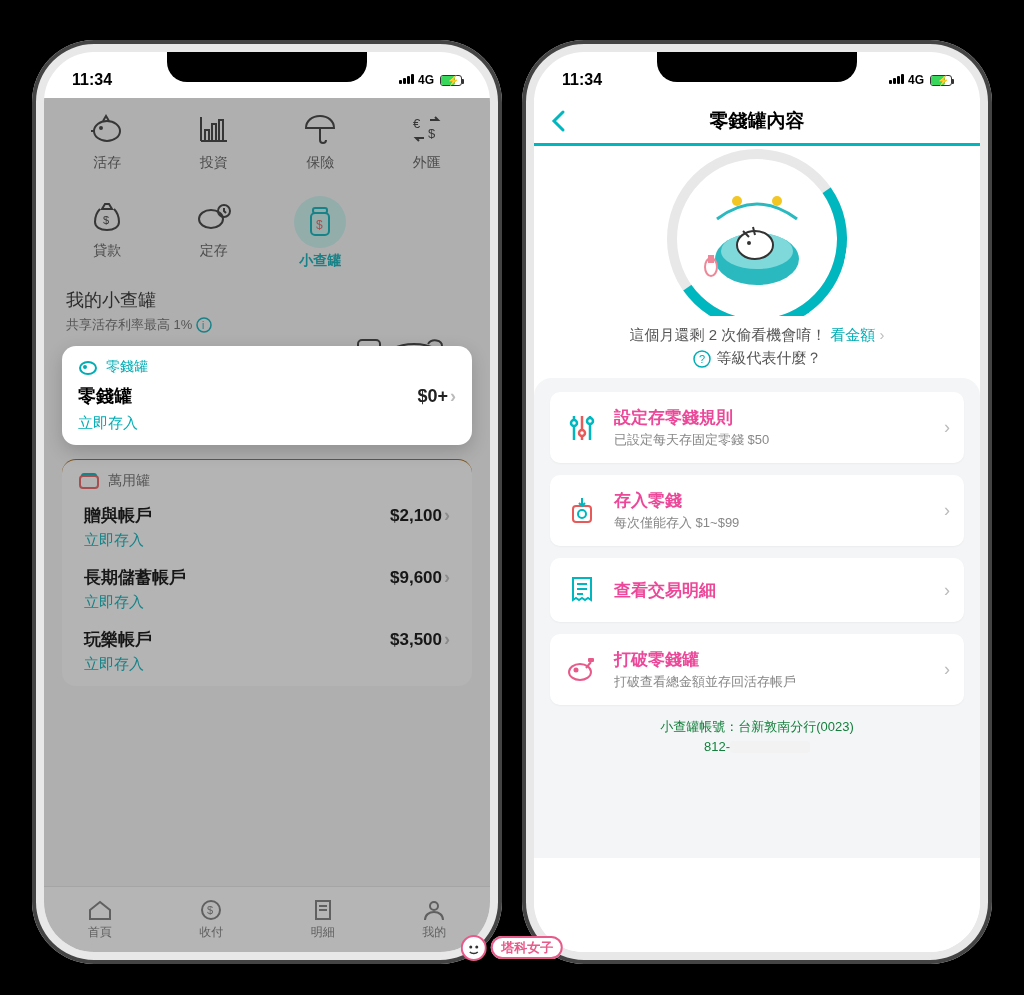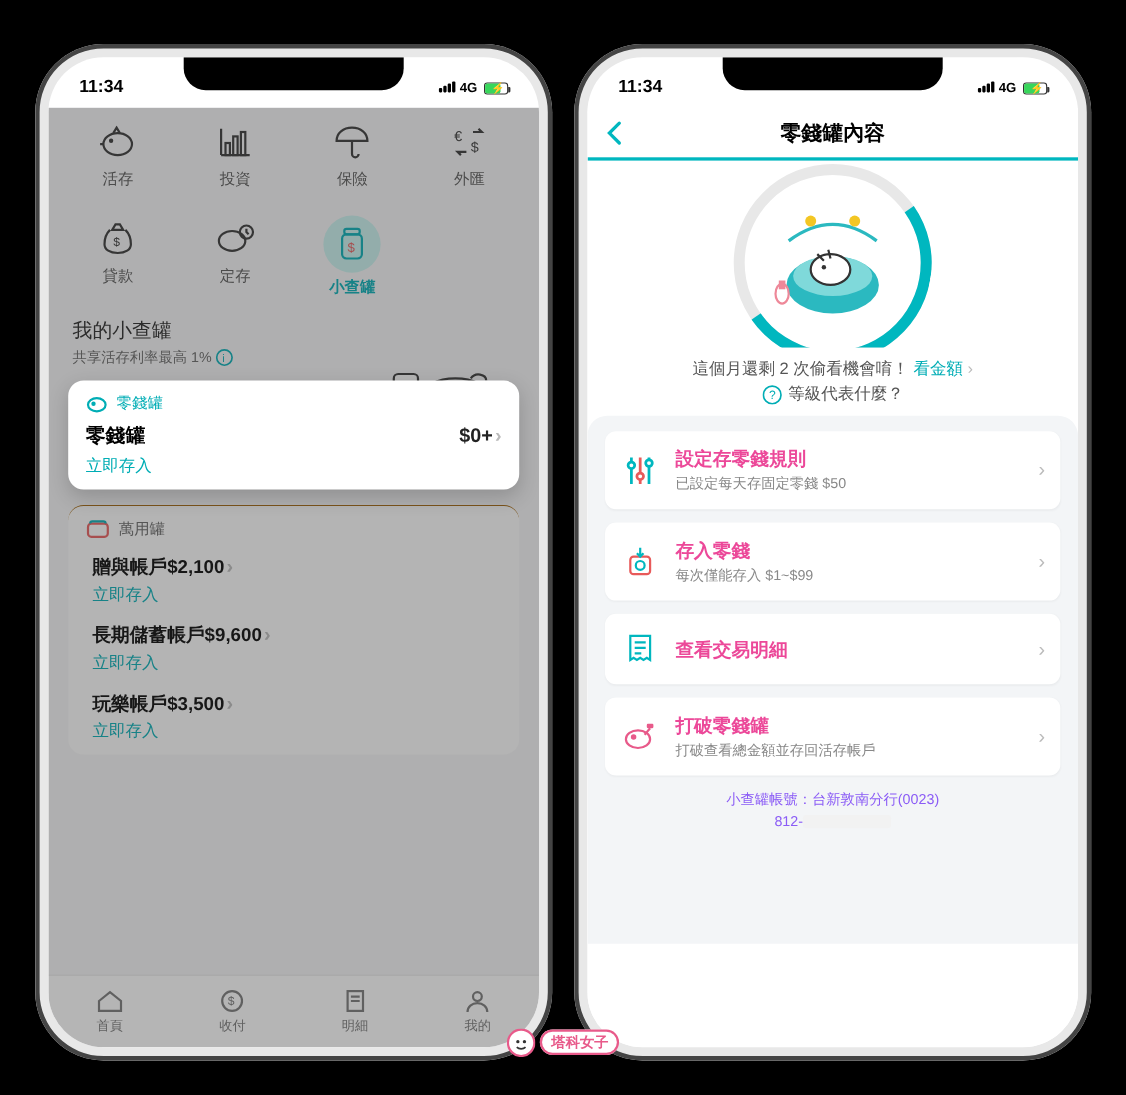--- a/index.html
+++ b/index.html
@@ -50,21 +50,21 @@
   .card-top { display:flex; align-items:center; gap:8px; color:#00adb5; font-size:14px;}
   .card-title-row { display:flex; justify-content:space-between; align-items:center; margin-top:8px;}
   .card-title-row .ttl { font-size:18px; font-weight:700;}
   .card-title-row .amt { font-size:18px; font-weight:700; display:flex; align-items:center; gap:2px; color:#222;}
   .chev { color:#bbb; font-size:18px;}
   .card-link { color:#00adb5; font-size:15px; margin-top:6px; display:inline-block;}
   .cardB { margin: 6px 18px 0; background:#fdfdfd; border-radius:14px; padding:12px 16px 2px; border-top:1px solid #a16207;}
   .cardB .card-top svg { color:#e85a5a;}
   .acc-list { padding: 4px 4px 4px;}
   .acc { padding:10px 2px 6px; }
-  .acc-row { display:flex; justify-content:flex-start; align-items:center;}
+  .acc-row { display:flex; justify-content:space-between; align-items:center;}
   .acc-name { font-size:17px; font-weight:700;}
   .acc-amt { font-size:17px; font-weight:700; display:flex; align-items:center; gap:2px;}
   .acc .card-link{margin-top:4px;}
 
   .tabbar { position:absolute; bottom:0; left:0; right:0; height:66px; background:#fff; border-top:1px solid #e6e6e6; display:flex; z-index:10;}
   .tab { flex:1; display:flex; flex-direction:column; align-items:center; justify-content:center; gap:3px; color:#777;}
   .tab.active { color:#e04848;}
   .tab .ti { width:26px; height:22px; }
   .tab-lbl { font-size:12px;}
 
@@ -79,21 +79,21 @@
   .subtext { text-align:center; padding:10px 30px 4px; font-size:15px; color:#555;}
   .subtext .lnk { color:#00adb5;}
   .subtext .ch { color:#bbb;}
   .subtext2 { text-align:center; font-size:15px; color:#555; display:flex; align-items:center; justify-content:center; gap:6px; padding-bottom:10px;}
   .opt-list { background:#f3f5f7; padding:14px 16px; border-radius:18px 18px 0 0; min-height:480px;}
   .opt { background:#fff; border-radius:10px; padding:14px 14px; margin-bottom:12px; display:flex; align-items:center; gap:14px; box-shadow:0 1px 2px rgba(0,0,0,.04);}
   .opt .oi { width:36px; height:36px; display:flex; align-items:center; justify-content:center; flex:0 0 36px;}
   .opt-body { flex:1;}
   .opt-t { font-size:17px; font-weight:600; color:#ec4899;}
   .opt-s { font-size:13px; color:#888; margin-top:2px;}
-  .footnote { text-align:center; font-size:13px; color:#8b5cf6; margin-top:6px; line-height:1.5;}
+  .footnote { text-align:center; font-size:13px; color:#15803d; margin-top:6px; line-height:1.5;}
   .blank { display:inline-block; background:#f2f2f2; border-radius:3px; width:80px; height:12px; vertical-align:middle;}
 
   .watermark { position:absolute; bottom:34px; left:50%; transform:translateX(-50%); z-index:100;}
   .watermark .bub { background:#fff; border:2px solid #e85a8a; border-radius:14px; padding:2px 8px; font-size:13px; color:#e85a8a; font-weight:700; white-space:nowrap;}
   .watermark svg { vertical-align:middle;}
 </style>
 </head>
 <body>
 
 <div class="stage">

